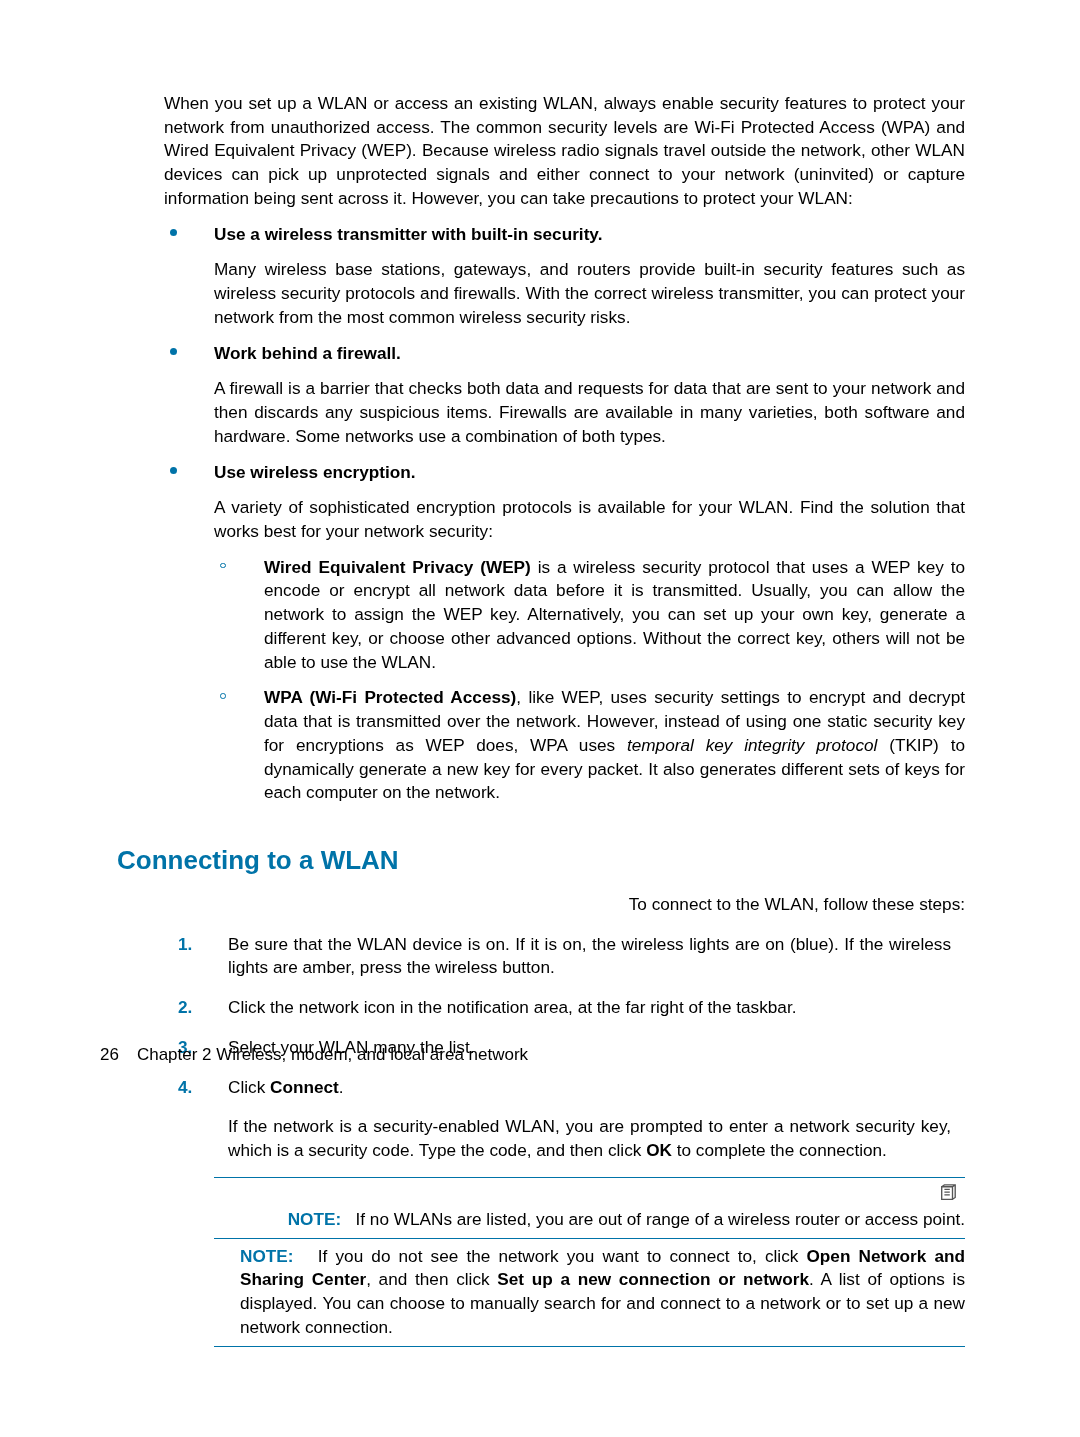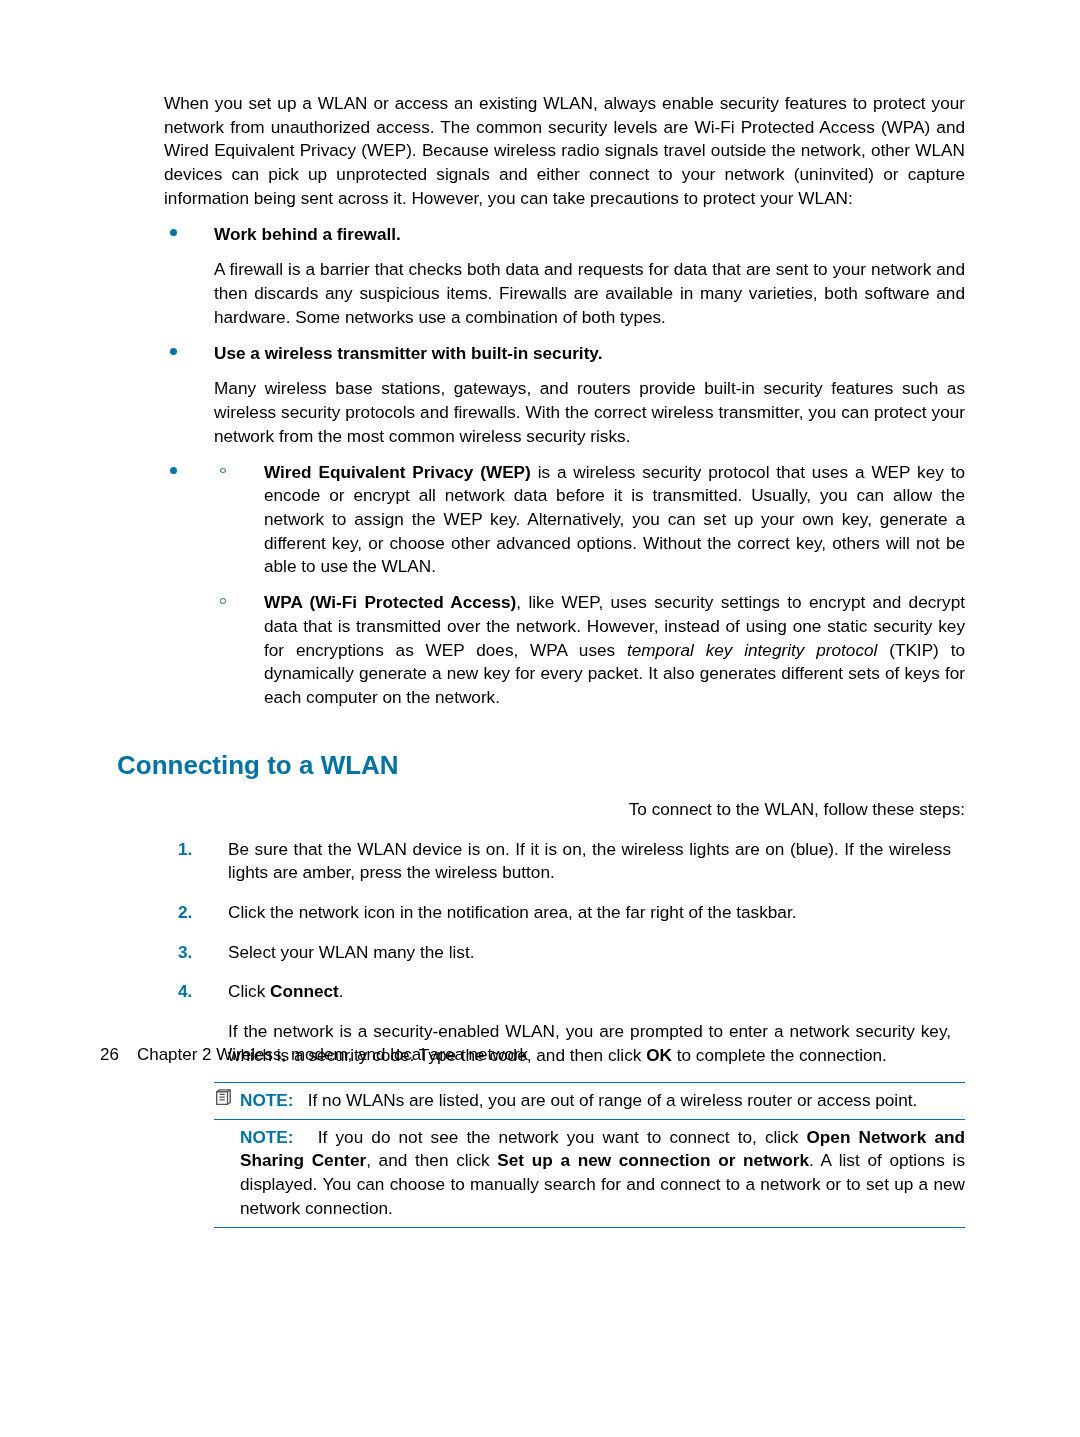--- a/index.html
+++ b/index.html
@@ -114,20 +114,21 @@
   }
   .note-block hr {
     border: none;
     border-top: 1px solid #0073a8;
     margin: 0;
   }
   .note-row {
     display: flex;
     align-items: flex-end;
     padding: 6px 0 6px 0;
+    flex-direction: column;
   }
   .note-icon {
     width: 22px;
     flex: 0 0 22px;
     margin-right: 4px;
     color: #666;
     font-size: 14px;
     line-height: 22px;
     position: relative;
   }
@@ -159,28 +160,30 @@
 </style>
 </head>
 <body>
 
 <div class="page">
 
   <p class="intro">When you set up a WLAN or access an existing WLAN, always enable security features to protect your network from unauthorized access. The common security levels are Wi-Fi Protected Access (WPA) and Wired Equivalent Privacy (WEP). Because wireless radio signals travel outside the network, other WLAN devices can pick up unprotected signals and either connect to your network (uninvited) or capture information being sent across it. However, you can take precautions to protect your WLAN:</p>
 
   <ul class="main-list">
     <li>
+      <p class="li-heading"><span class="b">Use a wireless transmitter with built-in security</span>.</p>
+      <p class="li-body">Many wireless base stations, gateways, and routers provide built-in security features such as wireless security protocols and firewalls. With the correct wireless transmitter, you can protect your network from the most common wireless security risks.</p>
+    </li>
+    <li>
       <p class="li-heading"><span class="b">Work behind a firewall</span>.</p>
       <p class="li-body">A firewall is a barrier that checks both data and requests for data that are sent to your network and then discards any suspicious items. Firewalls are available in many varieties, both software and hardware. Some networks use a combination of both types.</p>
     </li>
     <li>
-      <p class="li-heading"><span class="b">Use a wireless transmitter with built-in security</span>.</p>
-      <p class="li-body">Many wireless base stations, gateways, and routers provide built-in security features such as wireless security protocols and firewalls. With the correct wireless transmitter, you can protect your network from the most common wireless security risks.</p>
-    </li>
-    <li>
+      <p class="li-heading"><span class="b">Use wireless encryption</span>.</p>
+      <p class="li-body">A variety of sophisticated encryption protocols is available for your WLAN. Find the solution that works best for your network security:</p>
       <ul class="sub-list">
         <li>
           <span class="b">Wired Equivalent Privacy (WEP)</span><span> is a wireless security protocol that uses a WEP key to encode or encrypt all network data before it is transmitted. Usually, you can allow the network to assign the WEP key. Alternatively, you can set up your own key, generate a different key, or choose other advanced options. Without the correct key, others will not be able to use the WLAN.</span>
         </li>
         <li>
           <span class="b">WPA (Wi-Fi Protected Access)</span><span>, like WEP, uses security settings to encrypt and decrypt data that is transmitted over the network. However, instead of using one static security key for encryptions as WEP does, WPA uses </span><span class="em">temporal key integrity protocol</span><span> (TKIP) to dynamically generate a new key for every packet. It also generates different sets of keys for each computer on the network.</span>
         </li>
       </ul>
     </li>
   </ul>

